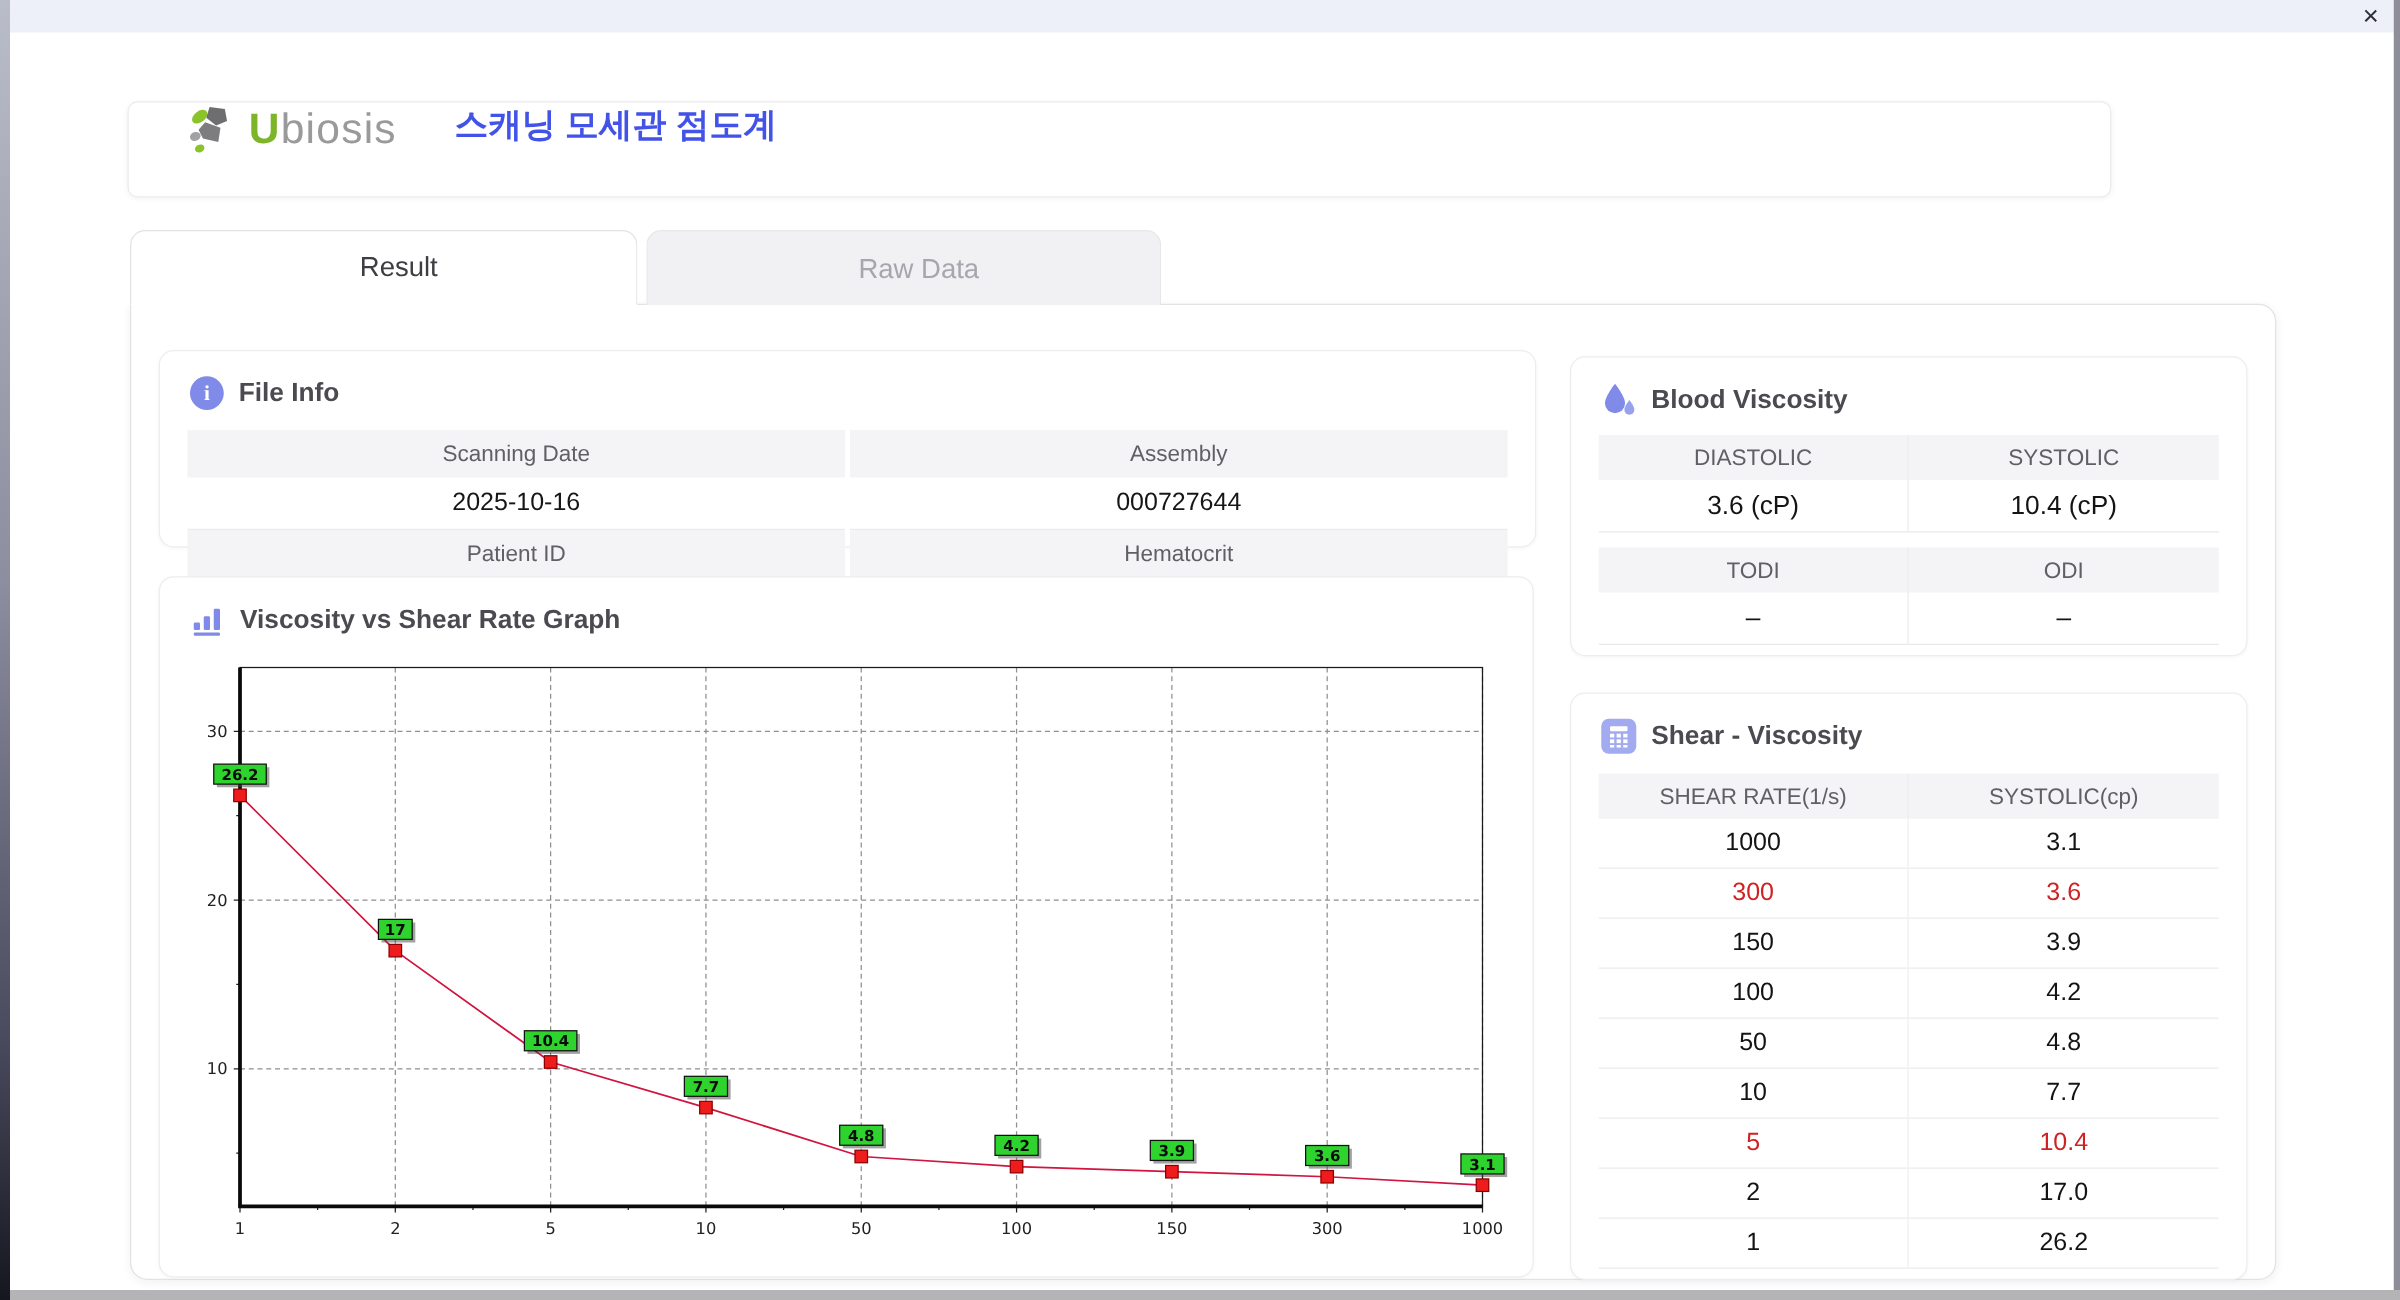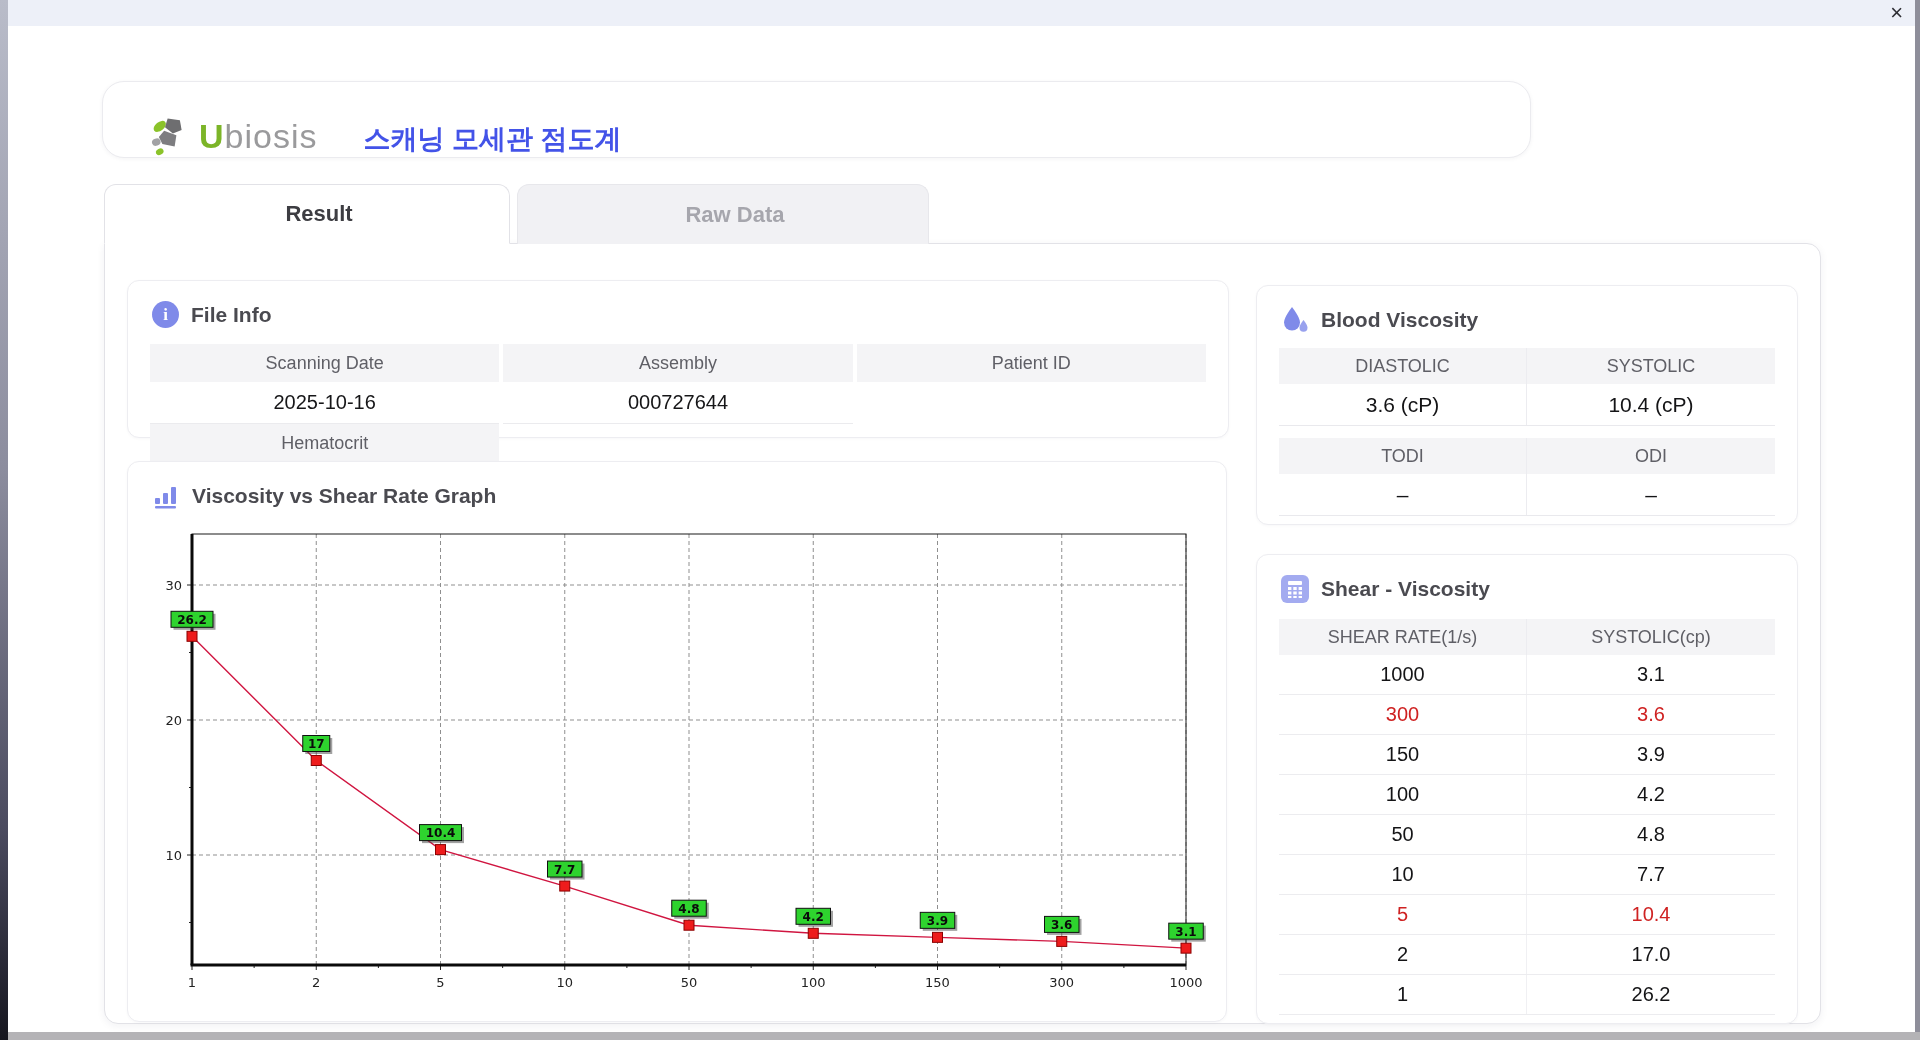--- a/index.html
+++ b/index.html
@@ -10,33 +10,33 @@
   }
   
   .left-strip  { position:absolute; left:0; top:0; width:8px; height:1040px;
                  background:linear-gradient(#b9bcc9 0%, #8c8d9e 45%, #4a4a5e 80%, #16161f 100%); z-index:5; }
   .right-strip { position:absolute; right:0; top:0; width:5px; height:1040px; background:#8e8e9a; z-index:5; }
   .bottom-strip{ position:absolute; left:8px; right:0; bottom:0; height:8px; background:#b4b3b6; z-index:5; }
   .titlebar { position:absolute; left:8px; right:5px; top:0; height:26px; background:#edf0f8; z-index:4; }
   .close-btn { position:absolute; right:12px; top:1px; font-size:22px; line-height:24px; color:#2e2e34; cursor:default; }
 
   
-  .header-card { position:absolute; left:102px; top:81px; width:1429px; height:77px;
-                 background:#fff; border:1px solid #ebebef; border-radius:22px;
-                 box-shadow:0 1px 4px rgba(40,40,60,.05); display:flex; align-items:flex-end; padding-left:46px; }
+  .header-card { position:absolute; left:102px; top:81px; width:1587px; height:77px;
+                 background:#fff; border:1px solid #ebebef; border-radius:8px;
+                 box-shadow:0 1px 4px rgba(40,40,60,.05); display:flex; align-items:flex-start; padding-left:46px; }
   .brand { display:flex; align-items:center; }
   .brand svg { width:46px; height:42px; }
   .brand-text { font-size:34px; letter-spacing:1px; margin-left:4px; color:#9a9a9c; font-weight:500; }
   .brand-text .u { color:#7cb528; font-weight:600; }
   .app-title { margin-left:46px; font-size:27px; font-weight:700; color:#4353e8; }
 
   
   .tabs { position:absolute; left:104px; top:184px; display:flex; gap:7px; z-index:3; }
   .tab { height:60px; border-radius:12px 12px 0 0; display:flex; align-items:center; justify-content:center;
-         font-size:22px; font-weight:700;padding-left:24px; }
+         font-size:22px; font-weight:400;padding-left:24px; }
   .tab.active { width:406px; background:#fff; border:1px solid #e2e2e7; border-bottom:1px solid #fff; color:#3d3d42; }
   .tab.inactive { width:412px; background:#f1f1f4; border:1px solid #e7e7eb; border-bottom:none; color:#a6a6ad; }
 
   
   .panel { position:absolute; left:104px; top:243px; width:1717px; height:781px; background:#fff;
            border:1px solid #e2e2e7; border-radius:0 14px 14px 14px; box-shadow:0 2px 8px rgba(40,40,60,.06); }
 
   .card { position:absolute; background:#fff; border:1px solid #ededf1; border-radius:12px;
           box-shadow:0 1px 3px rgba(40,40,60,.03); }
   .card-head { display:flex; align-items:center; gap:12px; padding:20px 0 0 24px; }
@@ -44,21 +44,21 @@
 
   
   .ico-circle { width:27px; height:27px; border-radius:50%; background:#7f8ae9; color:#fff;
                 display:flex; align-items:center; justify-content:center;
                 font-size:17px; font-weight:800; font-family:"Liberation Serif", serif; }
   .ico-svg { width:28px; height:28px; display:block; }
   .ico-calc { width:28px; height:28px; border-radius:6px; background:#a3abf0; display:flex; align-items:center; justify-content:center; }
 
   
   .file-info-card { left:22px; top:36px; width:1102px; height:158px; }
-  .fi-fields { display:grid; grid-template-columns:repeat(3,1fr); column-gap:4px; margin:16px 22px 0 22px;text-align:right; }
+  .fi-fields { display:grid; grid-template-columns:repeat(2,1fr); column-gap:4px; margin:16px 22px 0 22px;text-align:right; }
   .cell-label { height:38px; background:#f4f4f6; display:flex; align-items:center; justify-content:center;
                 font-size:18px; color:#5f5f66; }
   .cell-value { height:42px; display:flex; align-items:center; justify-content:center;
                 font-size:20px; color:#161618; border-bottom:1px solid #ebebee; }
 
   
   .graph-card { left:22px; top:217px; width:1100px; height:561px; }
   .chart-wrap { margin:12px 0 0 18px; }
   svg.chart { display:block; }
   .grid   { stroke:#8f8f8f; stroke-width:1; stroke-dasharray:4 3; }

